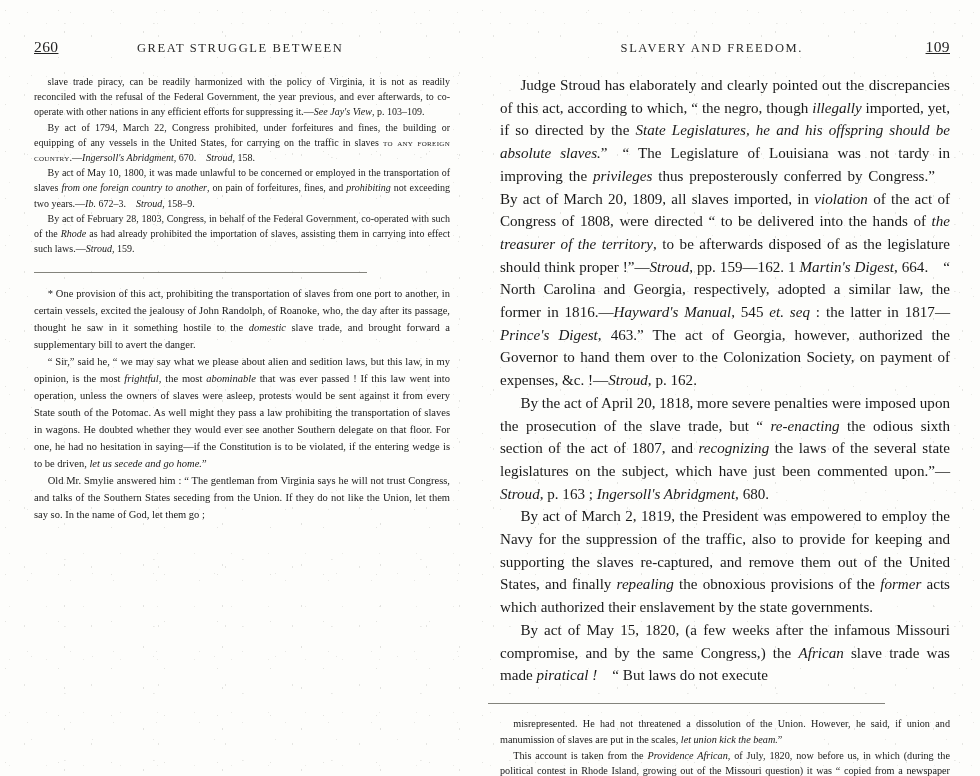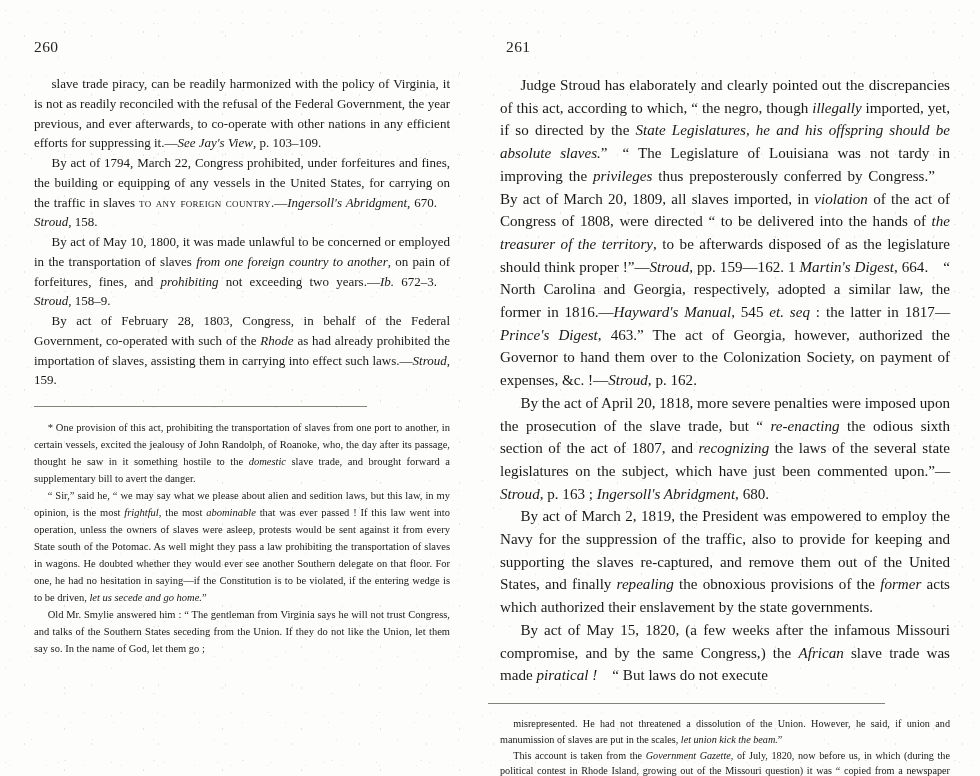--- a/index.html
+++ b/index.html
@@ -56,38 +56,39 @@
     align-items: baseline;
     height: 22px;
     margin-bottom: 14px;
     font-size: 12.5px;
   }
   .folio {
     font-size: 15.5px;
     letter-spacing: .4px;
     color: #222;
     flex: 0 0 auto;
+    text-decoration: underline;
   }
   .head-title {
     flex: 1 1 auto;
     text-align: center;
     font-variant: small-caps;
     text-transform: uppercase;
     font-size: 12.5px;
     letter-spacing: 1.6px;
     color: #2a2a2a;
   }
   .head-left .folio { margin-right: 18px; }
   .head-left .head-title { padding-right: 46px; }
   .head-right .folio { margin-left: 18px; }
   .head-right .head-title { padding-left: 28px; }
 
   
   .body-col {
-    font-size: 13px;
+    font-size: 10px;
     line-height: 1.52;
     text-align: justify;
     color: #191919;
   }
   .body-col p {
     margin: 0;
     text-indent: 1.35em;
     hyphens: manual;
   }
   .page-right .body-col {
@@ -134,20 +135,21 @@
 </style>
 </head>
 <body>
 
 <div class="spread">
 
   <div class="page page-left">
 
     <div class="running-head head-left">
       <span class="folio">260</span>
+      <span class="head-title">GREAT STRUGGLE BETWEEN</span>
     </div>
 
     <div class="body-col">
         <p><span>slave trade piracy, can be readily harmonized with the policy of Virginia, it is not as readily reconciled with the refusal of the Federal Government, the year previous, and ever afterwards, to co-operate with other nations in any efficient efforts for suppressing it.—</span><i>See Jay's View</i><span>, p. 103–109.</span></p>
         <p><span>By act of 1794, March 22, Congress prohibited, under forfeitures and fines, the building or equipping of any vessels in the United States, for carrying on the traffic in slaves </span><span class="sc">to any foreign country</span><span>.—</span><i>Ingersoll's Abridgment</i><span>, 670. </span><i>Stroud</i><span>, 158.</span></p>
         <p><span>By act of May 10, 1800, it was made unlawful to be concerned or employed in the transportation of slaves </span><i>from one foreign country to another</i><span>, on pain of forfeitures, fines, and </span><i>prohibiting</i><span> not exceeding two years.—</span><i>Ib.</i><span> 672–3. </span><i>Stroud</i><span>, 158–9.</span></p>
         <p><span>By act of February 28, 1803, Congress, in behalf of the Federal Government, co-operated with such of the </span><i>Rhode</i><span> as had already prohibited the importation of slaves, assisting them in carrying into effect such laws.—</span><i>Stroud</i><span>, 159.</span></p>
       </div>
 
     <hr class="fn-rule">
@@ -155,33 +157,34 @@
     <div class="footnote">
         <p><span>* One provision of this act, prohibiting the transportation of slaves from one port to another, in certain vessels, excited the jealousy of John Randolph, of Roanoke, who, the day after its passage, thought he saw in it something hostile to the </span><i>domestic</i><span> slave trade, and brought forward a supplementary bill to avert the danger.</span></p>
         <p><span>“ Sir,” said he, “ we may say what we please about alien and sedition laws, but this law, in my opinion, is the most </span><i>frightful</i><span>, the most </span><i>abominable</i><span> that was ever passed !  If this law went into operation, unless the owners of slaves were asleep, protests would be sent against it from every State south of the Potomac.  As well might they pass a law prohibiting the transportation of slaves in wagons.  He doubted whether they would ever see another Southern delegate on that floor.  For one, he had no hesitation in saying—if the Constitution is to be violated, if the entering wedge is to be driven, </span><i>let us secede and go home.</i><span>”</span></p>
         <p><span>Old Mr. Smylie answered him : “ The gentleman from Virginia says he will not trust Congress, and talks of the Southern States seceding from the Union.  If they do not like the Union, let them say so.  In the name of God, let them go ; </span></p>
       </div>
   </div>
 
   <div class="page page-right">
 
     <div class="running-head head-right">
-      <span class="folio">261</span>
+      <span class="head-title">SLAVERY AND FREEDOM.</span>
+      <span class="folio">109</span>
     </div>
 
     <div class="body-col">
         <p><span>Judge Stroud has elaborately and clearly pointed out the discrepancies of this act, according to which, “ the negro, though </span><i>illegally</i><span> imported, yet, if so directed by the </span><i>State Legislatures, he and his offspring should be absolute slaves.</i><span>” “ The Legislature of Louisiana was not tardy in improving the </span><i>privileges</i><span> thus preposterously conferred by Congress.” By act of March 20, 1809, all slaves imported, in </span><i>violation</i><span> of the act of Congress of 1808, were directed “ to be delivered into the hands of </span><i>the treasurer of the territory</i><span>, to be afterwards disposed of as the legislature should think proper !”—</span><i>Stroud</i><span>, pp. 159—162. 1 </span><i>Martin's Digest</i><span>, 664. “ North Carolina and Georgia, respectively, adopted a similar law, the former in 1816.—</span><i>Hayward's Manual</i><span>, 545 </span><i>et. seq</i><span> : the latter in 1817—</span><i>Prince's Digest</i><span>, 463.”  The act of Georgia, however, authorized the Governor to hand them over to the Colonization Society, on payment of expenses, &amp;c. !—</span><i>Stroud</i><span>, p. 162.</span></p>
         <p><span>By the act of April 20, 1818, more severe penalties were imposed upon the prosecution of the slave trade, but “ </span><i>re-enacting</i><span> the odious sixth section of the act of 1807, and </span><i>recognizing</i><span> the laws of the several state legislatures on the subject, which have just been commented upon.”—</span><i>Stroud</i><span>, p. 163 ; </span><i>Ingersoll's Abridgment</i><span>, 680.</span></p>
         <p><span>By act of March 2, 1819, the President was empowered to employ the Navy for the suppression of the traffic, also to provide for keeping and supporting the slaves re-captured, and remove them out of the United States, and finally </span><i>repealing</i><span> the obnoxious provisions of the </span><i>former</i><span> acts which authorized their enslavement by the state governments.</span></p>
         <p><span>By act of May 15, 1820, (a few weeks after the infamous Missouri compromise, and by the same Congress,) the </span><i>African</i><span> slave trade was made </span><i>piratical !</i><span> “ But laws do not execute</span></p>
       </div>
 
     <hr class="fn-rule">
 
     <div class="footnote">
         <p><span>misrepresented.  He had not threatened a dissolution of the Union.  However, he said, if union and manumission of slaves are put in the scales, </span><i>let union kick the beam.</i><span>”</span></p>
-        <p><span>This account is taken from the </span><i>Government Gazette</i><span>, of July, 1820, now before us, in which (during the political contest in Rhode Island, growing out of the Missouri question) it was “ copied from a newspaper printed in the year 1807.”</span></p>
+        <p><span>This account is taken from the </span><i>Providence African</i><span>, of July, 1820, now before us, in which (during the political contest in Rhode Island, growing out of the Missouri question) it was “ copied from a newspaper printed in the year 1807.”</span></p>
       </div>
   </div>
 
 </div>
 
 <div id="scan-noise"></div>
 
 </body></html>

